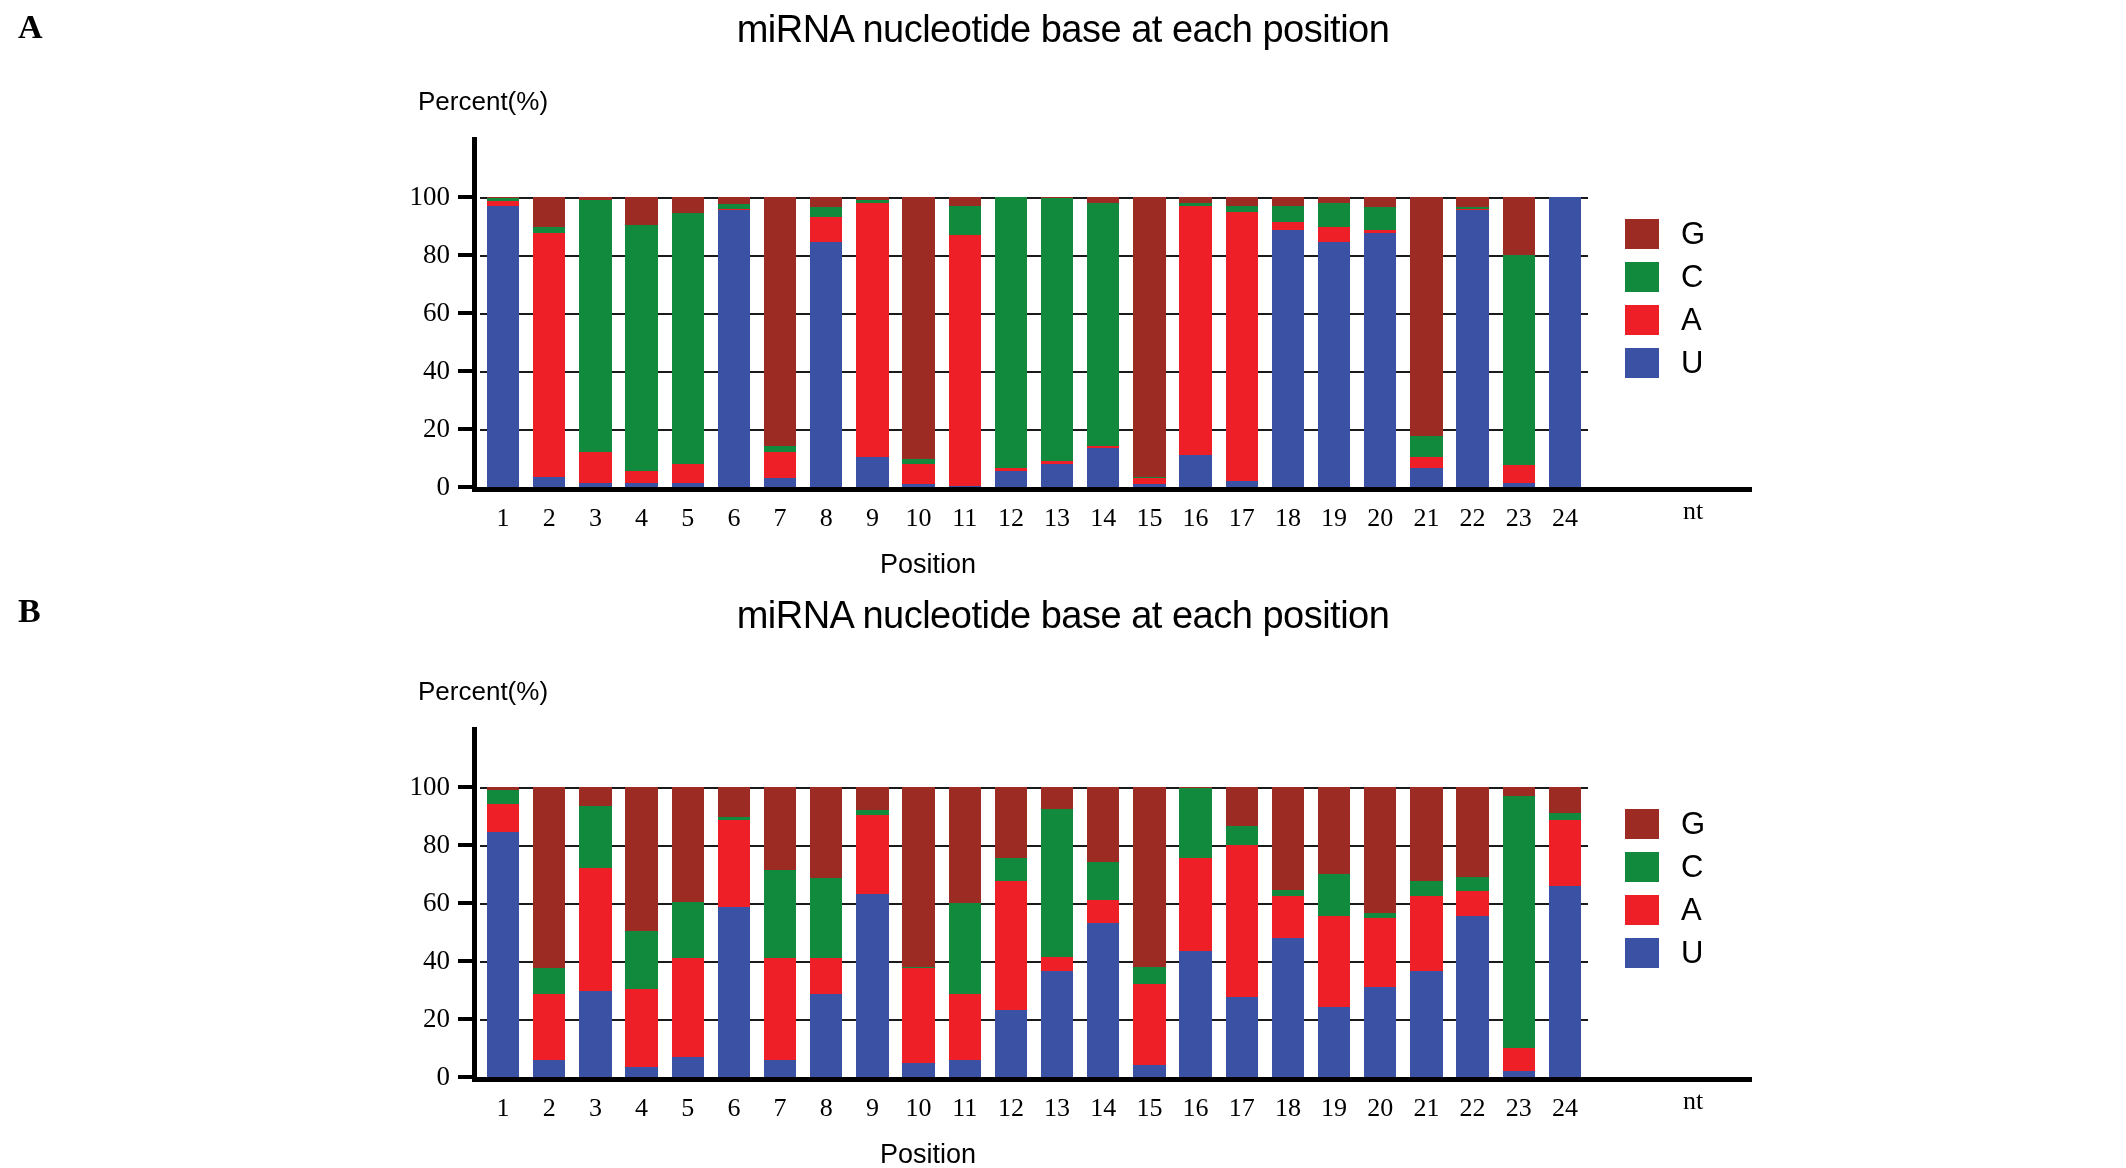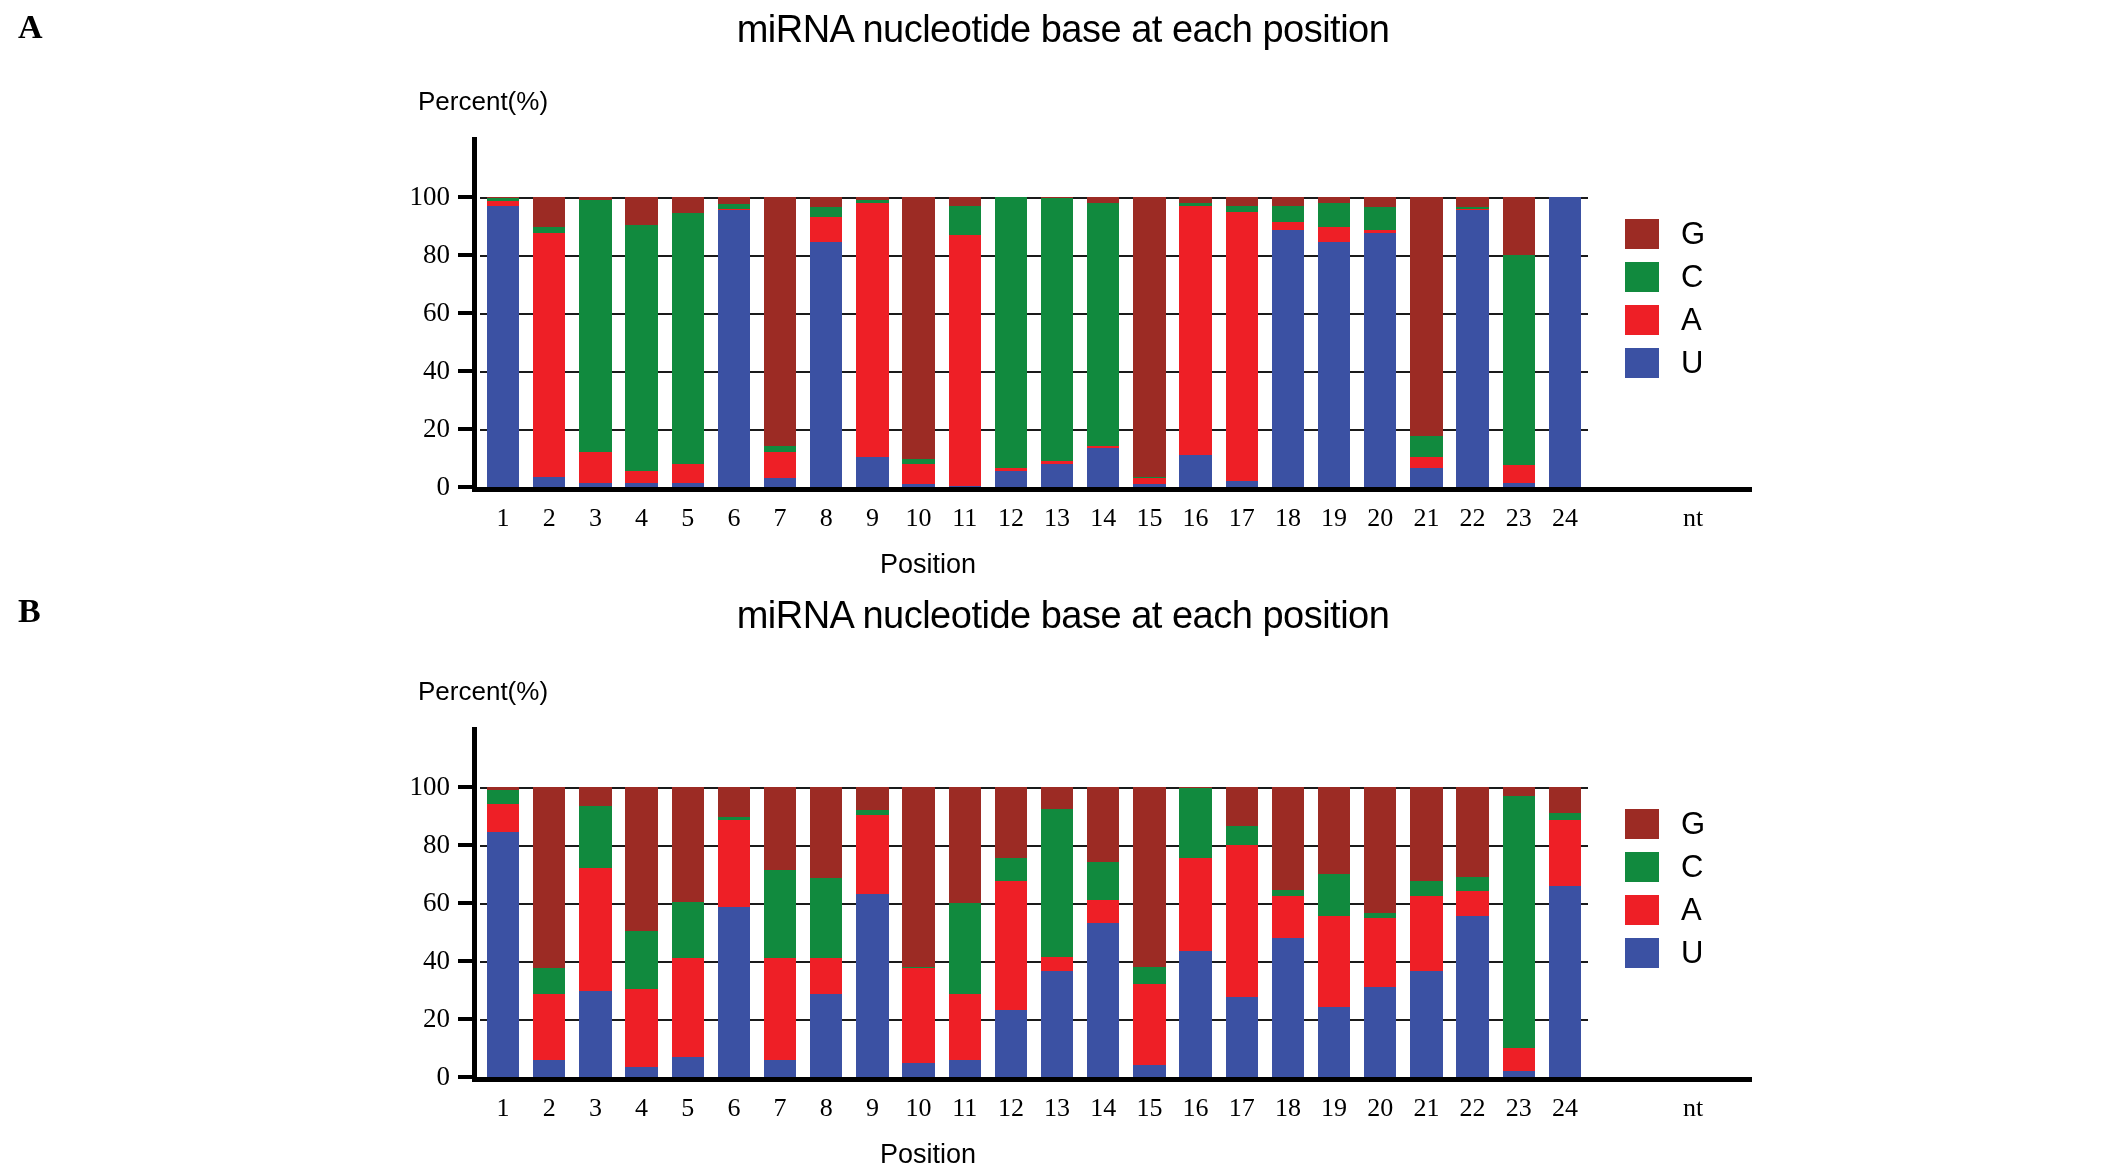--- a/index.html
+++ b/index.html
@@ -121,21 +121,21 @@
     position: absolute;
     top: 306px;
     text-align: center;
     font-size: 26px;
     font-family: "Liberation Serif", serif;
     transform: translateX(-50%);
     white-space: nowrap;
   }
   .nt-label {
     position: absolute;
-    top: 306px;
+    top: 299px;
     left: 1203px;
     font-size: 26px;
     font-family: "Liberation Serif", serif;
     white-space: nowrap;
   }
   .xaxis-title {
     position: absolute;
     top: 352px;
     left: 400px;
     font-size: 27px;

